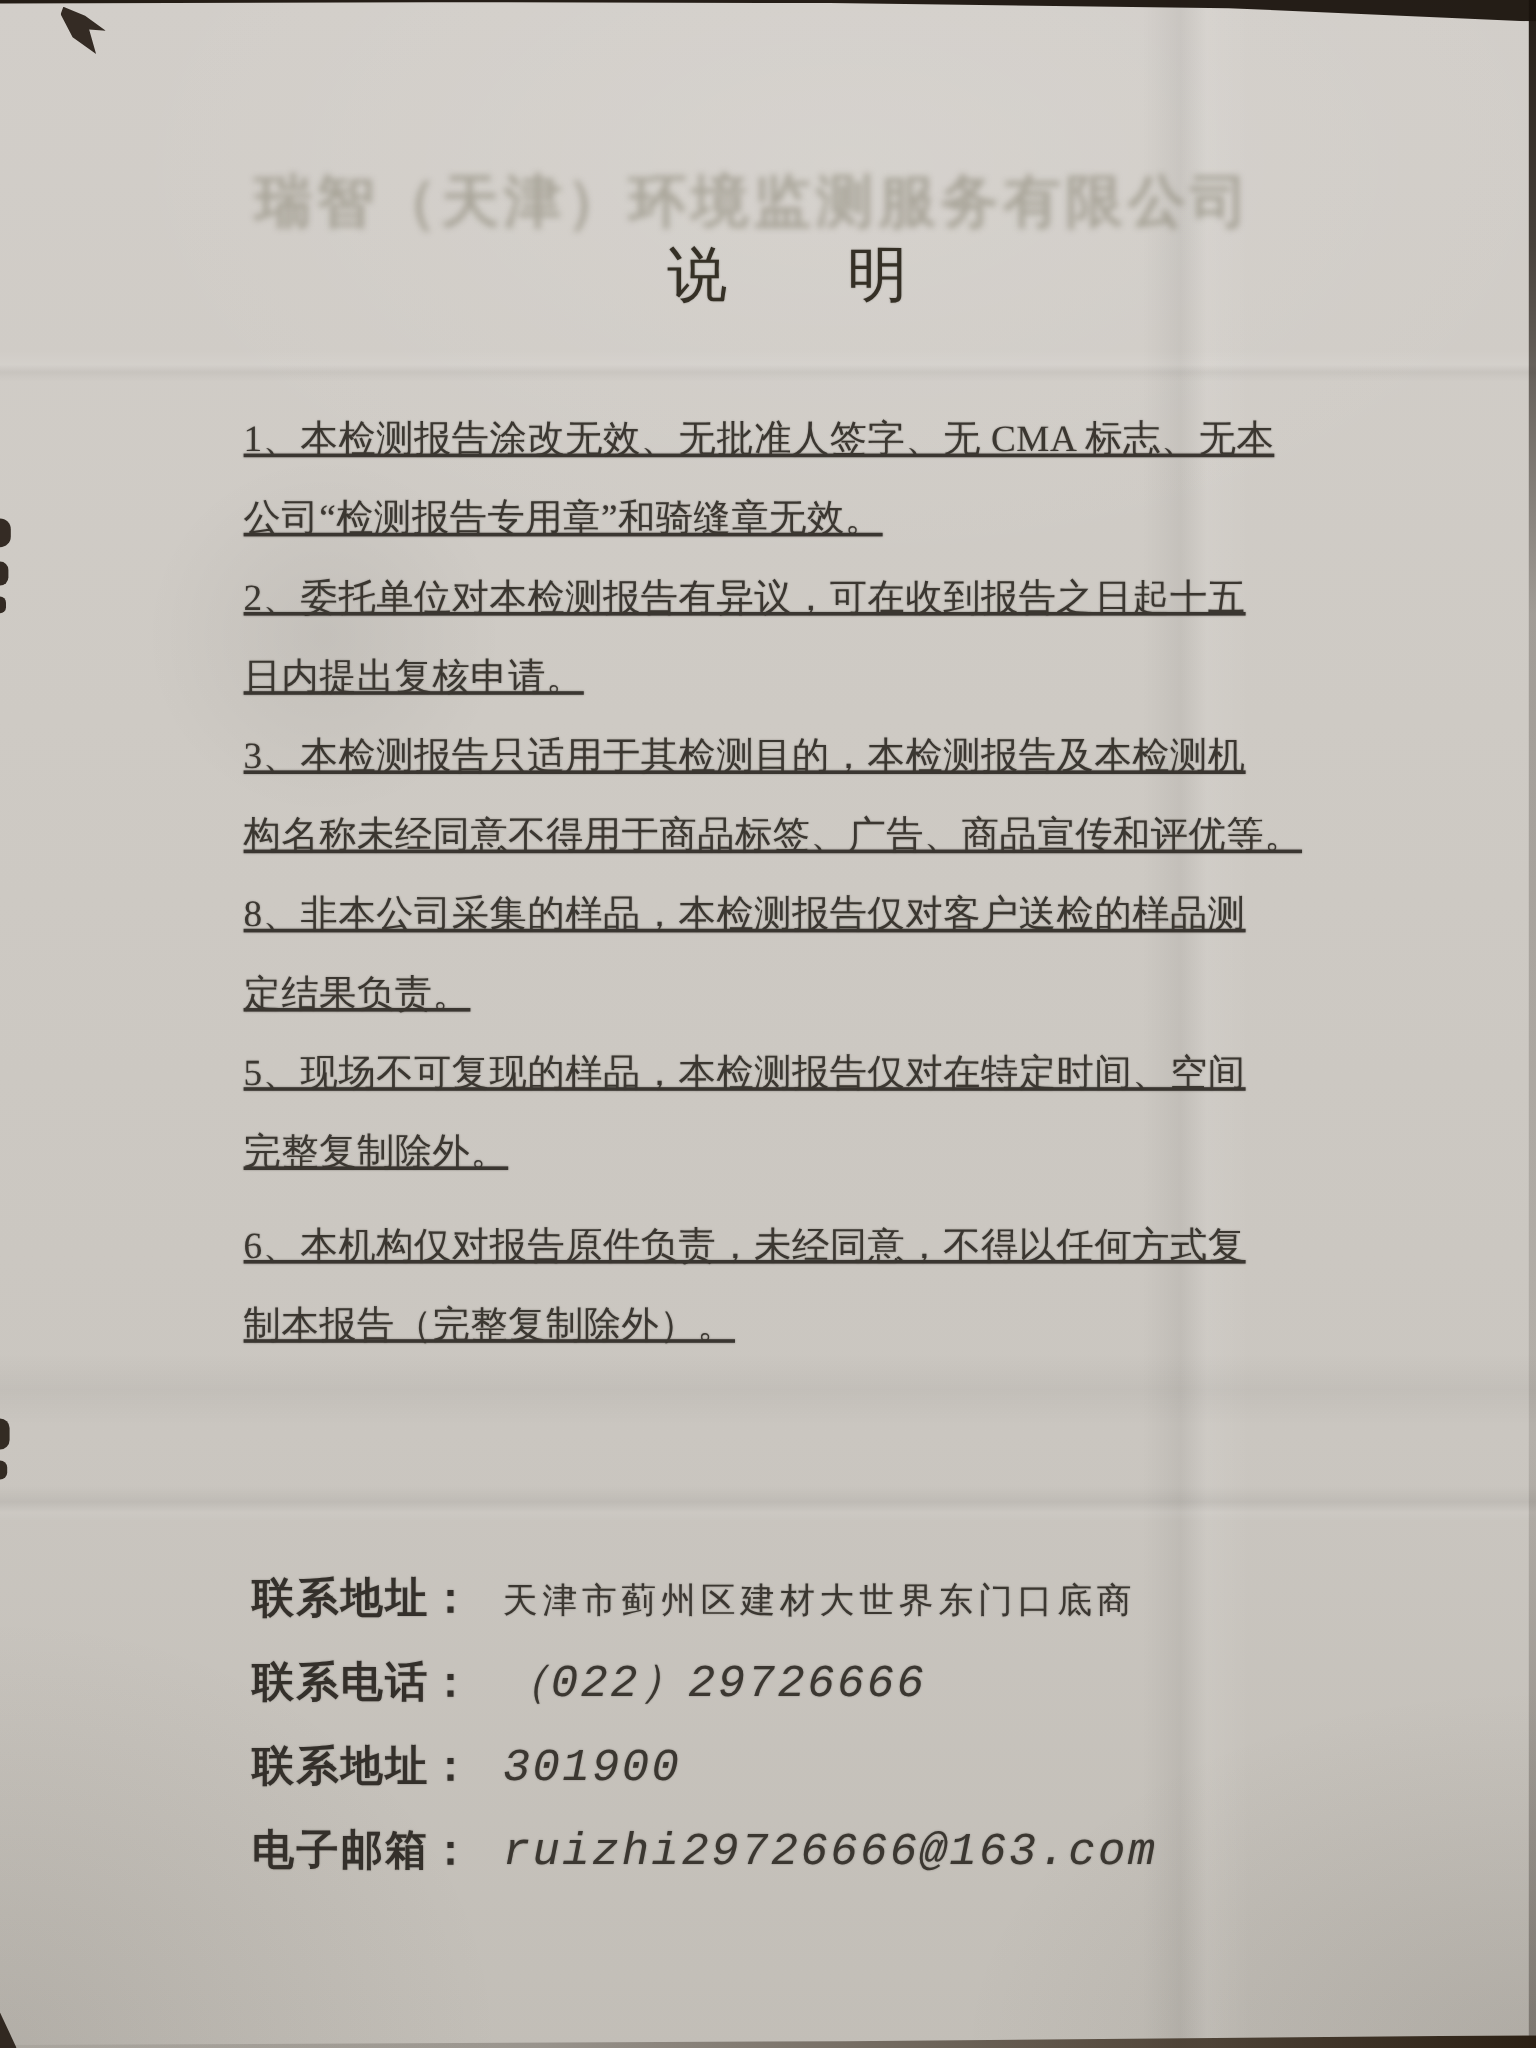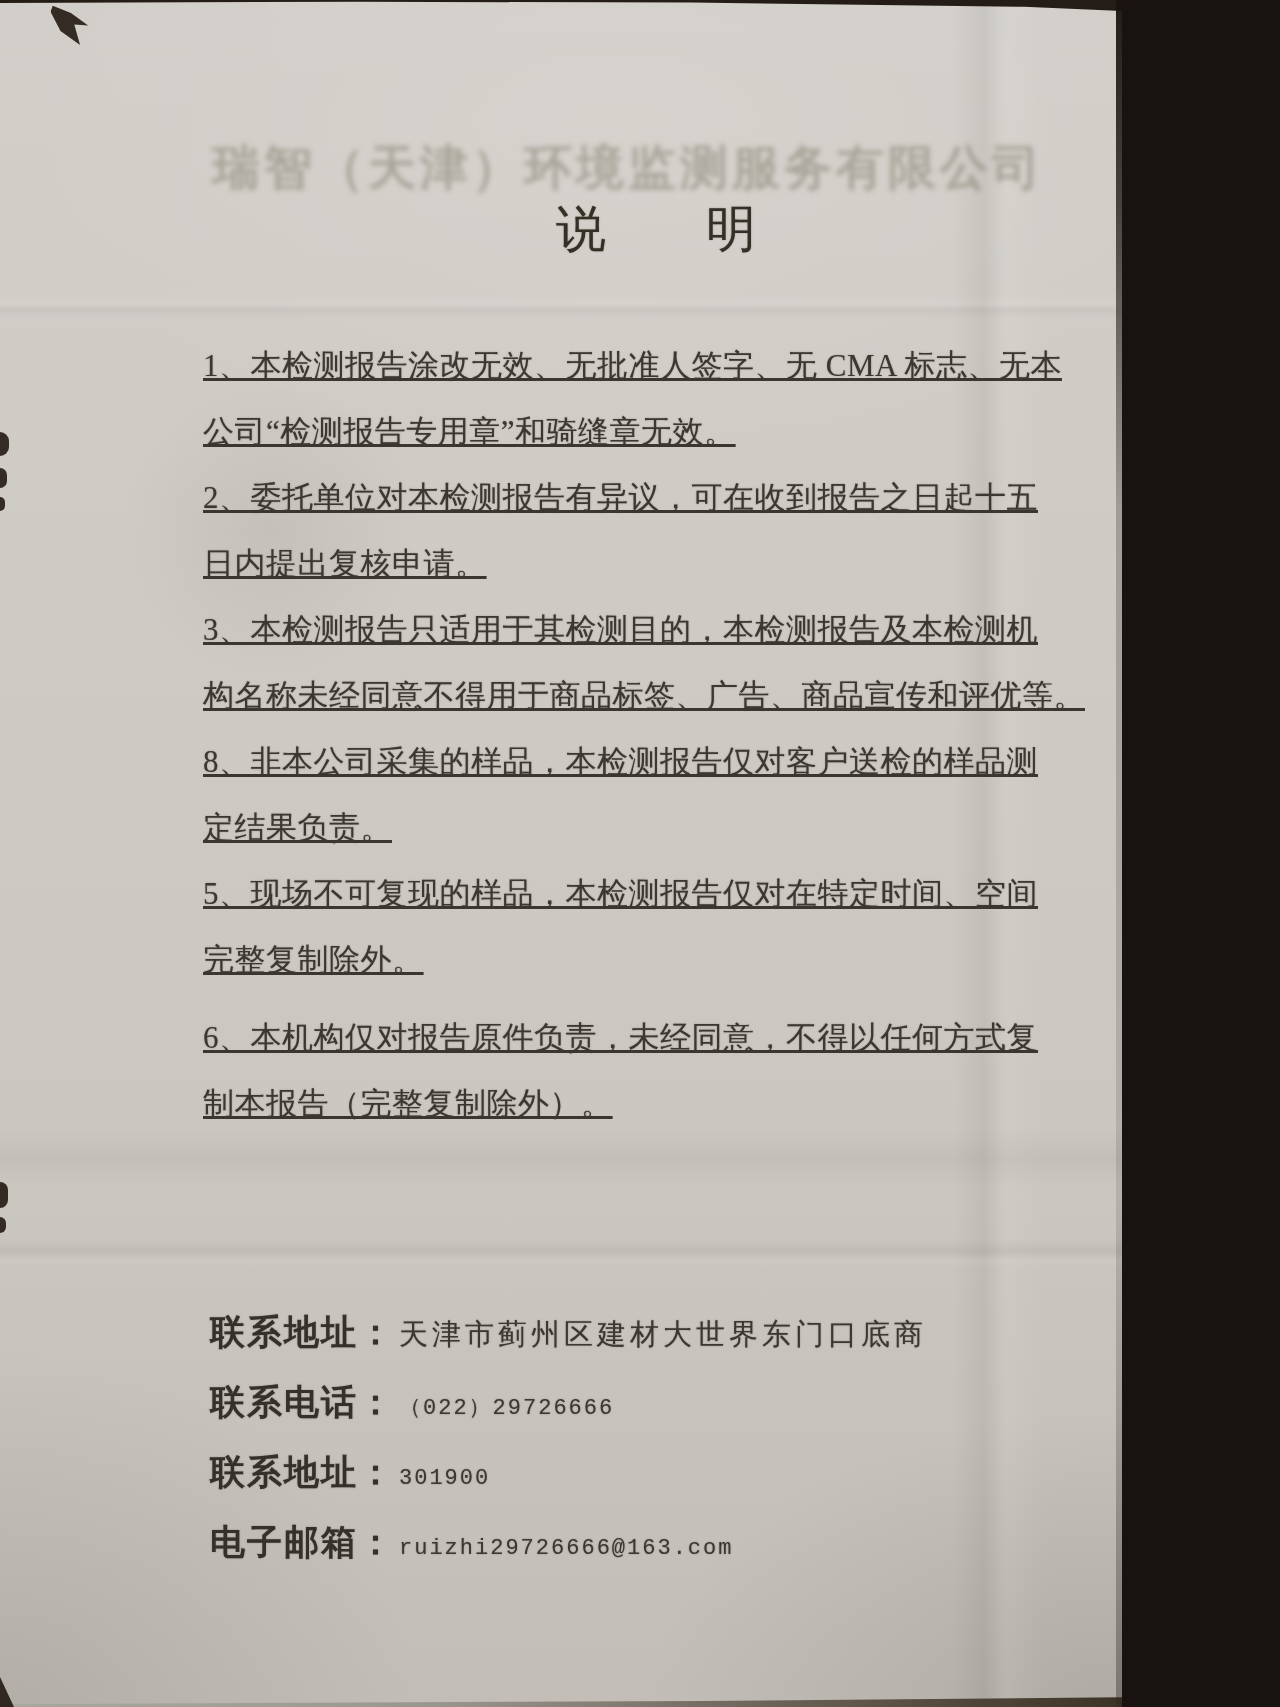--- a/index.html
+++ b/index.html
@@ -1,18 +1,18 @@
 <!DOCTYPE html>
 <html><head>
 <meta charset="utf-8">
 <style>
   html,body{margin:0;padding:0;background:#181310;}
   .page{
     position:relative;
-    width:1122px;height:1707px;
+    width:1280px;height:1707px;
     overflow:hidden;
     font-family:"Liberation Serif", serif;
     color:#3a3631;
     background:
       radial-gradient(900px 500px at 55% 8%, rgba(255,255,255,.10), rgba(255,255,255,0) 70%),
       radial-gradient(700px 600px at 0% 100%, rgba(40,34,26,.10), rgba(0,0,0,0) 60%),
       radial-gradient(800px 500px at 100% 100%, rgba(40,34,26,.12), rgba(0,0,0,0) 60%),
       linear-gradient(180deg,#d2cec9 0%, #cecac4 35%, #cac6c0 70%, #c2beb7 100%);
   }
   .txtsoft{ text-shadow:0 0 1.5px rgba(55,50,45,.45); }
@@ -81,24 +81,24 @@
     height:66px;line-height:66px;white-space:nowrap;
     font-size:31px;letter-spacing:.5px;color:#3b3731;
   }
   .bline.gap{margin-top:12px;}
 
   
   .contact{position:absolute;top:1297px;left:210px;width:900px;}
   .cline{height:70px;line-height:70px;white-space:nowrap;}
   .clabel{
     font-family:"Liberation Sans",sans-serif;font-weight:700;
-    font-size:35px;letter-spacing:2px;color:#34302b;margin-right:4px;
+    font-size:35px;letter-spacing:2px;color:#34302b;margin-right:24px;
   }
   .cvalue{font-size:29px;letter-spacing:4px;color:#3b3731;}
-  .cvalue.mono{font-family:"Liberation Mono",monospace;font-size:22px;letter-spacing:2px;}
+  .cvalue.mono{font-family:"Liberation Mono",monospace;font-size:38px;letter-spacing:2px;font-style:italic;}
 </style>
 </head>
 <body>
 
 <div class="page">
 
   <div class="crease crease-v1"></div>
   <div class="crease crease-h1"></div>
   <div class="crease crease-h2"></div>
   <div class="crease crease-h3"></div>

